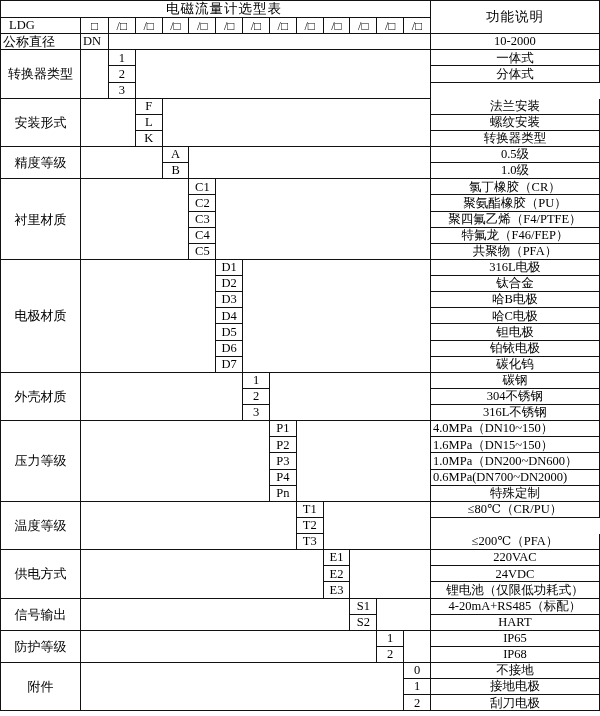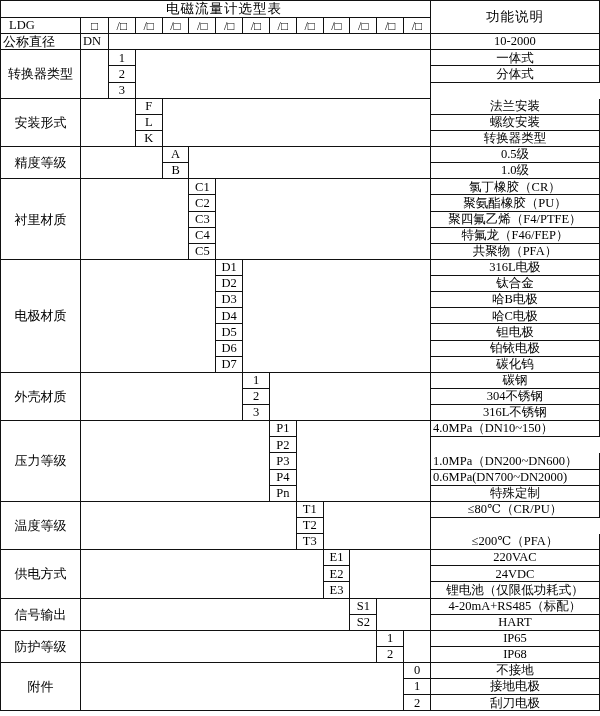--- a/index.html
+++ b/index.html
@@ -130,20 +130,21 @@
     <div class="c code" style="grid-area: 25 / 8;">2</div>
     <div class="c desc" style="grid-area: 25 / 15;">304不锈钢</div>
     <div class="c code" style="grid-area: 26 / 8;">3</div>
     <div class="c desc" style="grid-area: 26 / 15;">316L不锈钢</div>
     <div class="c label" style="grid-area: 27 / 1 / span 5;">压力等级</div>
     <div class="c" style="grid-area: 27 / 2 / span 5 / 9;"></div>
     <div class="c" style="grid-area: 27 / 10 / span 5 / 15;"></div>
     <div class="c code" style="grid-area: 27 / 9;">P1</div>
     <div class="c desc dleft" style="grid-area: 27 / 15;">4.0MPa（DN10~150）</div>
     <div class="c code" style="grid-area: 28 / 9;">P2</div>
+    <div class="c desc dleft" style="grid-area: 28 / 15;">1.6MPa（DN15~150）</div>
     <div class="c code" style="grid-area: 29 / 9;">P3</div>
     <div class="c desc dleft" style="grid-area: 29 / 15;">1.0MPa（DN200~DN600）</div>
     <div class="c code" style="grid-area: 30 / 9;">P4</div>
     <div class="c desc dleft" style="grid-area: 30 / 15;">0.6MPa(DN700~DN2000)</div>
     <div class="c code" style="grid-area: 31 / 9;">Pn</div>
     <div class="c desc" style="grid-area: 31 / 15;">特殊定制</div>
     <div class="c label" style="grid-area: 32 / 1 / span 3;">温度等级</div>
     <div class="c" style="grid-area: 32 / 2 / span 3 / 10;"></div>
     <div class="c" style="grid-area: 32 / 11 / span 3 / 15;"></div>
     <div class="c code" style="grid-area: 32 / 10;">T1</div>

